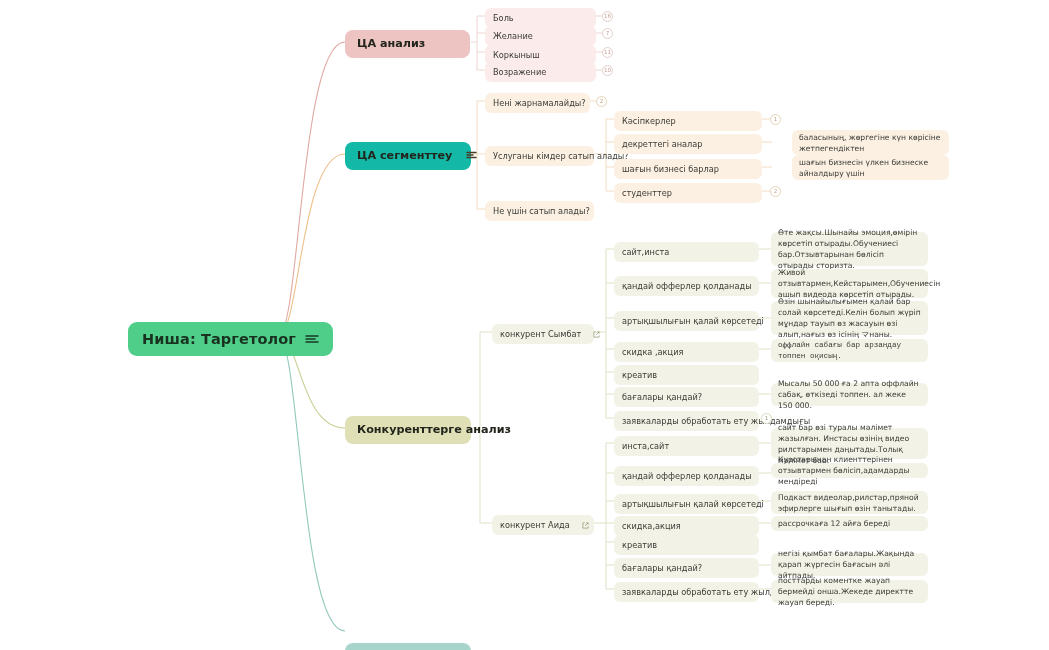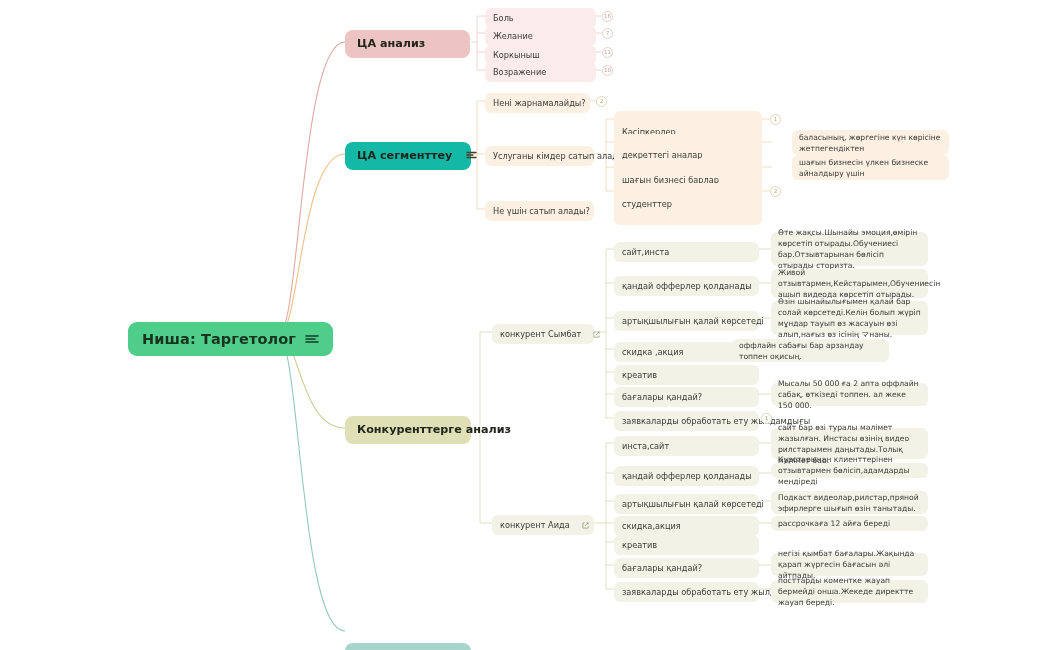--- a/index.html
+++ b/index.html
@@ -70,21 +70,21 @@
   }
   .l2.pinkbg  { background: #fbeceb; }
   .l2.orangebg{ background: #fbf0e2; }
   .l2.olivebg { background: #f2f3e6; }
 
   
   .l3 {
     font-size: 8.2px;
     color: #3b3b36;
     border-radius: 6px;
-    padding: 16px 8px;
+    padding: 5px 8px;
   }
   .l3.orangebg { background: #fbf0e2; }
 
   
   .leaf {
     position: absolute;
     border-radius: 6px;
     padding: 4px 7px;
     font-size: 7.6px;
     line-height: 1.45;
@@ -311,21 +311,21 @@
   <div class="leaf olivebg" style="left:771px; top:269px; width:157px; height:29px;">Живой отзывтармен,Кейстарымен,Обучениесін ашып видеода көрсетіп отырады.</div>
 
   <div class="node l2 olivebg" style="left:614px; top:311px; width:145px;">
     <span class="lbl">артықшылығын қалай көрсетеді</span>
     </div>
   <div class="leaf olivebg" style="left:771px; top:301px; width:157px; height:34px;">Өзін шынайылығымен қалай бар солай көрсетеді.Келін болып жүріп мұндар тауып өз жасауын өзі алып,нағыз өз ісінің マнаны.</div>
 
   <div class="node l2 olivebg" style="left:614px; top:342px; width:145px;">
     <span class="lbl">скидка ,акция</span>
     </div>
-  <div class="leaf olivebg" style="left:732px; top:339px; width:157px; height:23px;">оффлайн сабағы бар арзандау топпен оқисың.</div>
+  <div class="leaf olivebg" style="left:771px; top:339px; width:157px; height:23px;font-family:Liberation Mono, monospace;">оффлайн сабағы бар арзандау топпен оқисың.</div>
 
   <div class="node l2 olivebg" style="left:614px; top:365px; width:145px;">
     <span class="lbl">креатив</span>
     </div>
 
   <div class="node l2 olivebg" style="left:614px; top:387px; width:145px;">
     <span class="lbl">бағалары қандай?</span>
     </div>
   <div class="leaf olivebg" style="left:771px; top:383px; width:157px; height:23px;">Мысалы 50 000 ға 2 апта оффлайн сабақ, өткізеді топпен. ал жеке 150 000.</div>
 

